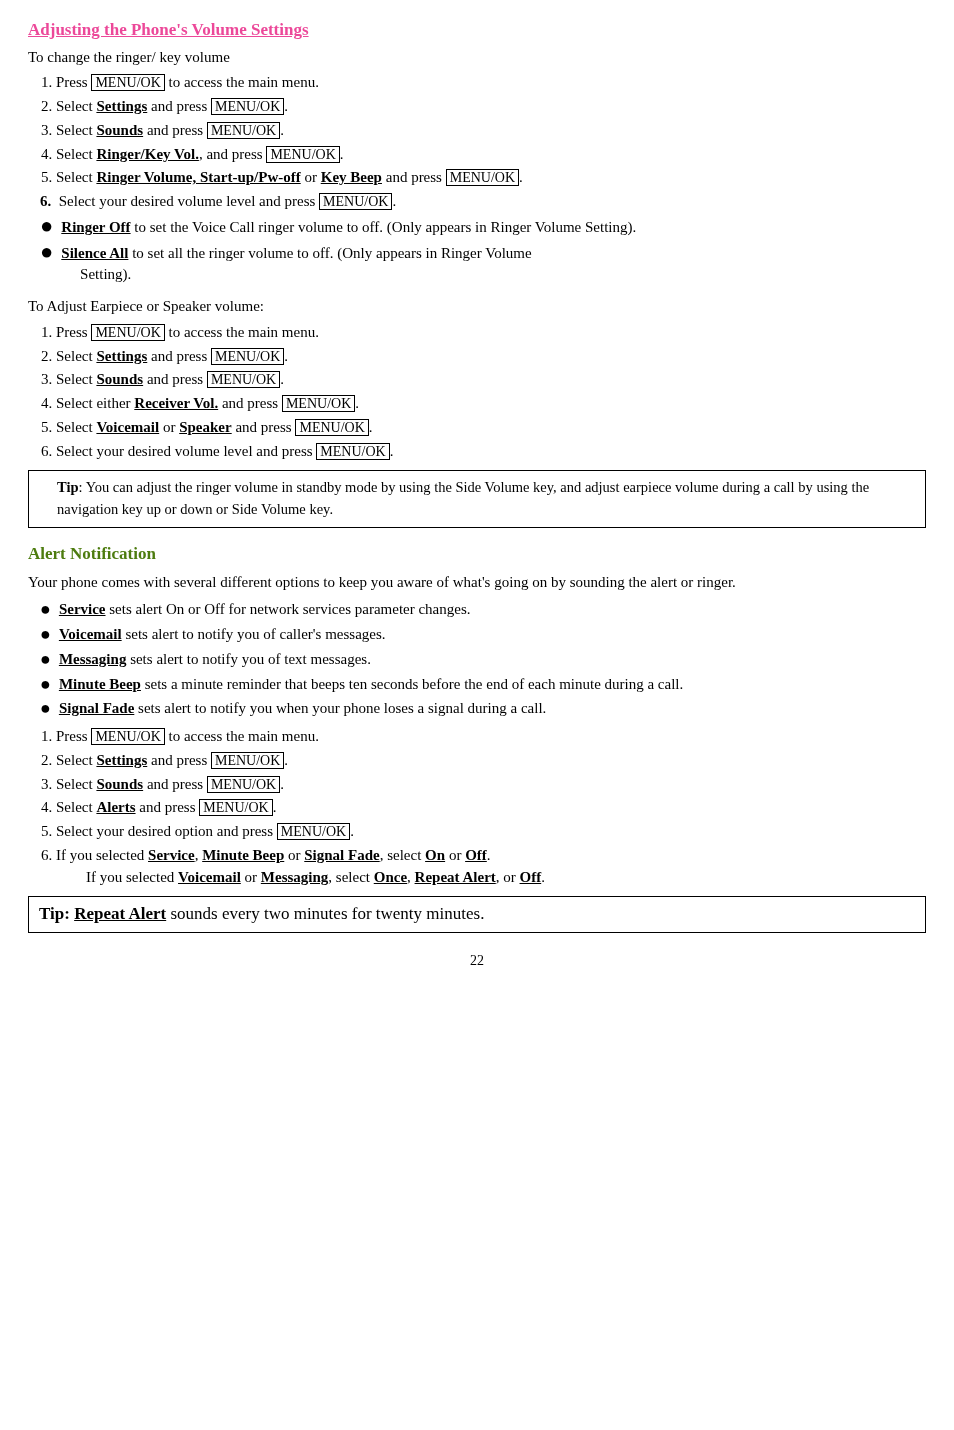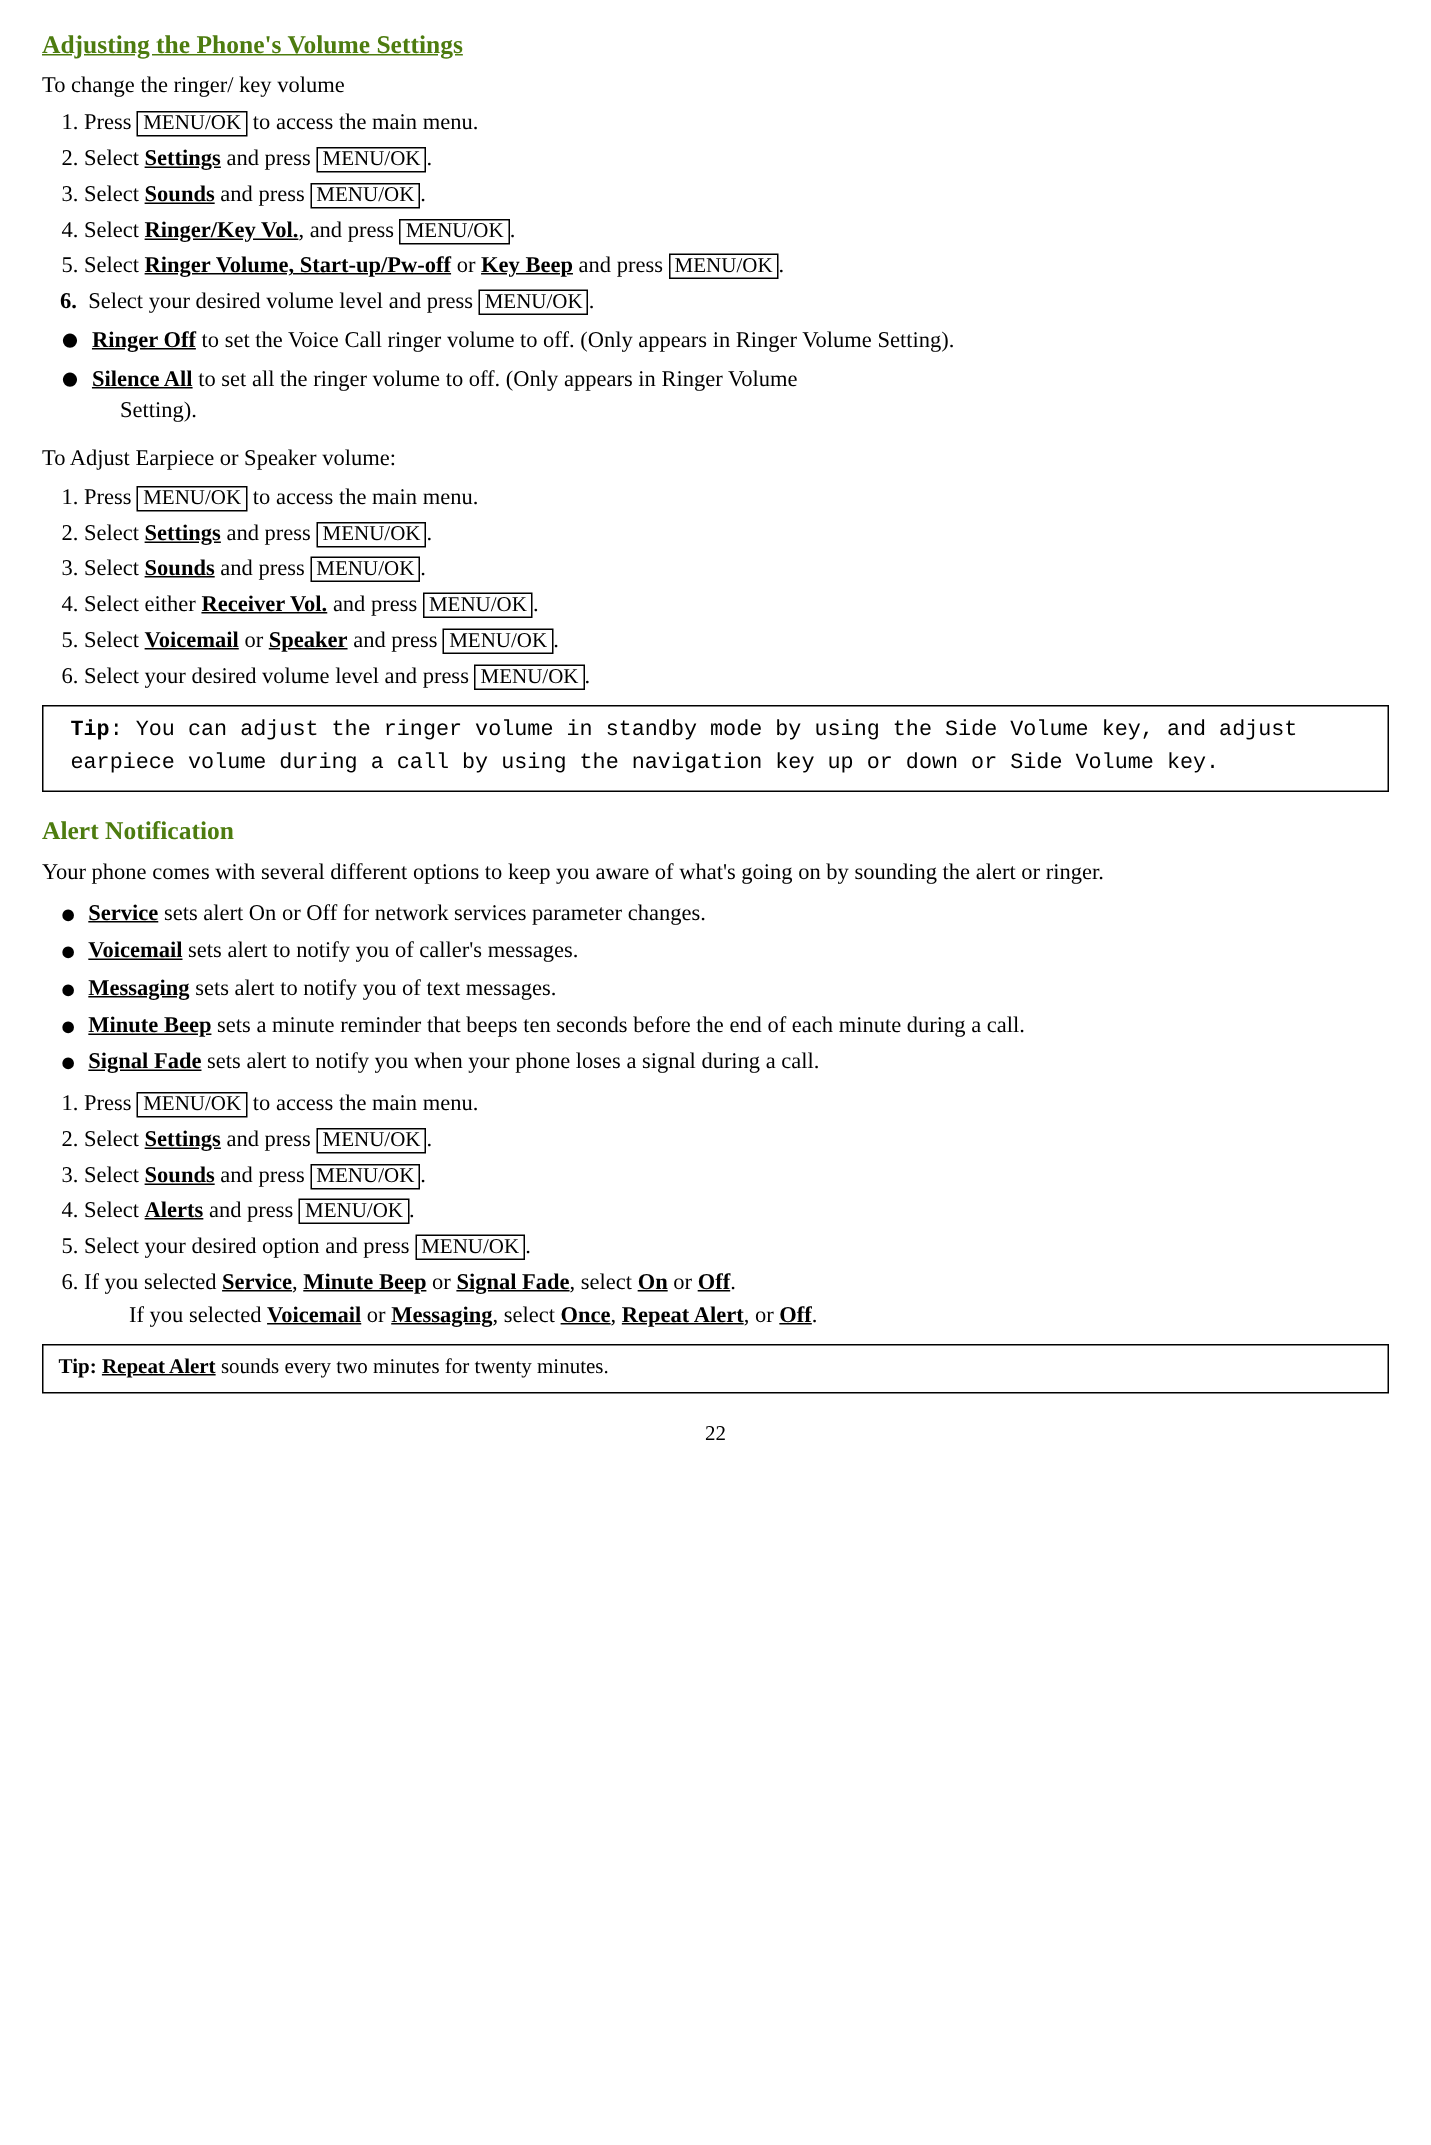--- a/index.html
+++ b/index.html
@@ -9,21 +9,21 @@
       color: #000;
       background: #fff;
       width: 954px;
       min-height: 1430px;
       padding: 18px 28px 18px 28px;
       line-height: 1.45;
     }
     .page-title {
       font-size: 17px;
       font-weight: bold;
-      color: #4d7c0f;
+      color: #ec4899;
       text-decoration: underline;
       margin-bottom: 4px;
     }
     .section-title {
       font-size: 17px;
       font-weight: bold;
       color: #4d7c0f;
       margin-bottom: 5px;
     }
     p { margin-bottom: 4px; }
@@ -66,31 +66,30 @@
     .menu-key {
       border: 1px solid #000;
       padding: 0 3px;
       font-family: Times New Roman, serif;
       font-size: 14px;
     }
     b { font-weight: bold; }
     .bold-underline { font-weight: bold; text-decoration: underline; text-align: center; }
     .tip-box {
       border: 1.5px solid #000;
-      padding: 6px 18px;
+      padding: 6px 28px;
       margin: 8px 0;
       font-size: 14.5px;
       line-height: 1.5;
-      font-family: Liberation Mono, monospace;
     }
     .tip-box-small {
       border: 1.5px solid #000;
       padding: 5px 10px;
       margin: 8px 0;
-      font-size: 14px;
+      font-size: 17px;
     }
     .page-number {
       text-align: center;
       margin-top: 18px;
       font-size: 14px;
     }
     .section-gap { margin-top: 14px; }
     .indent { margin-left: 30px; }
   </style>
 </head>

